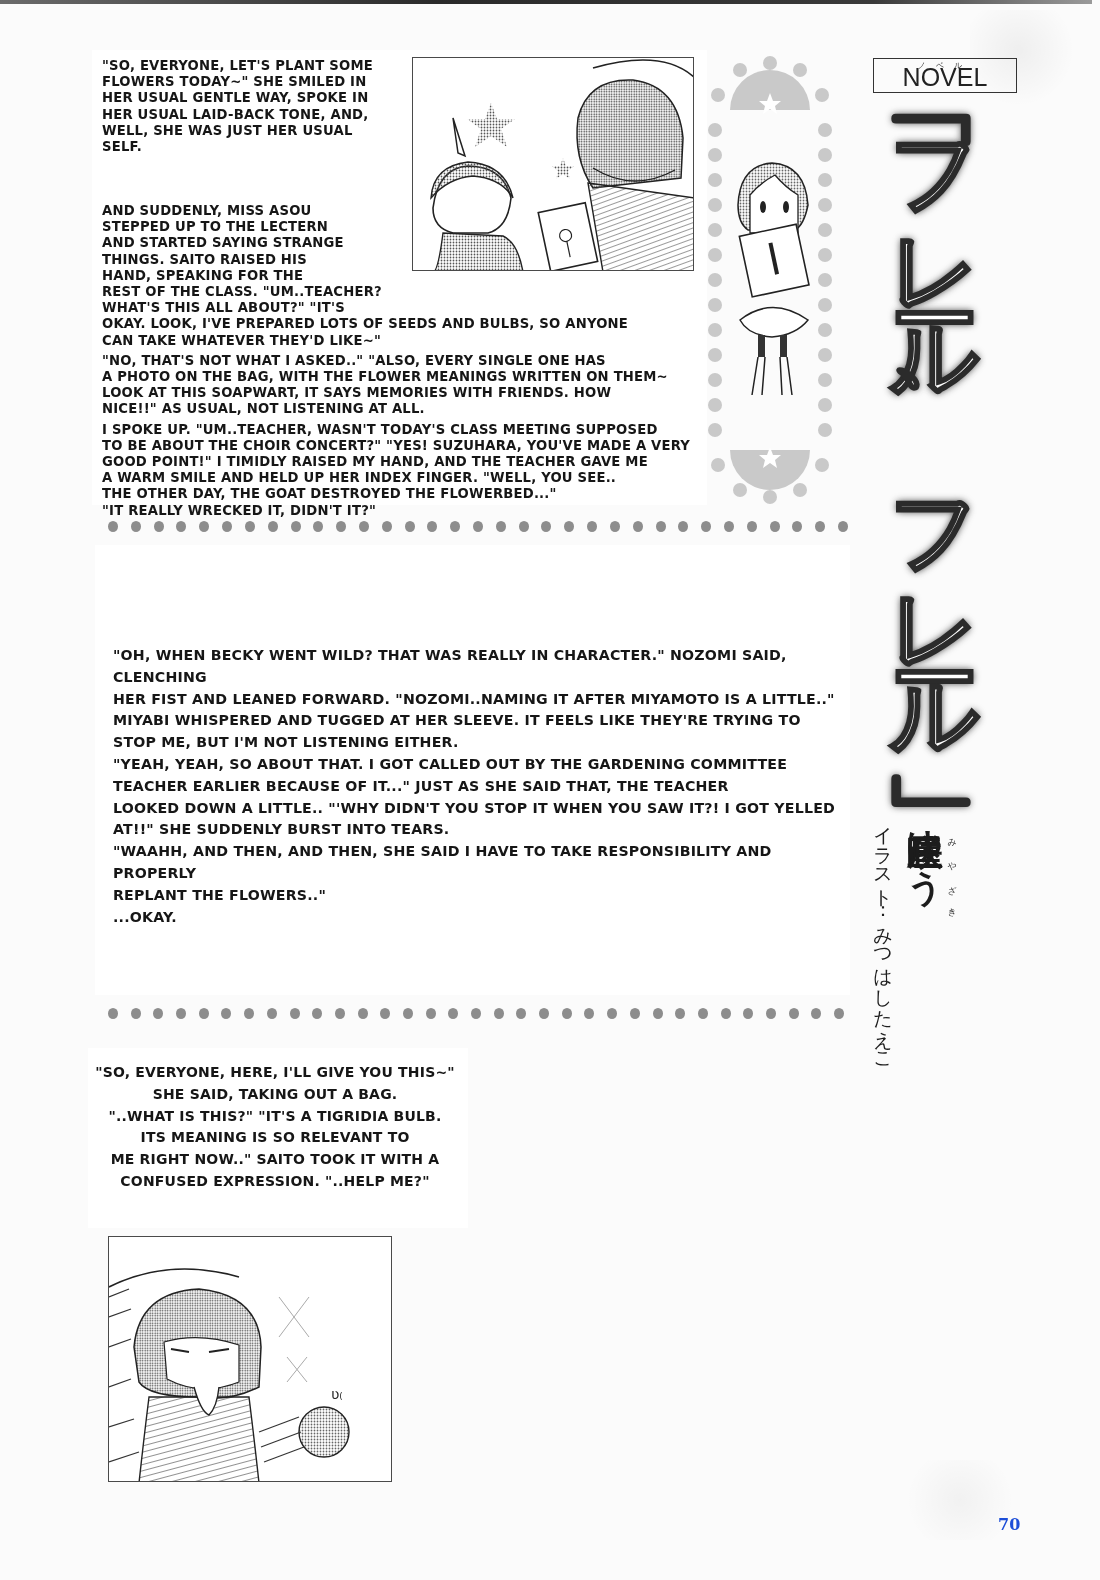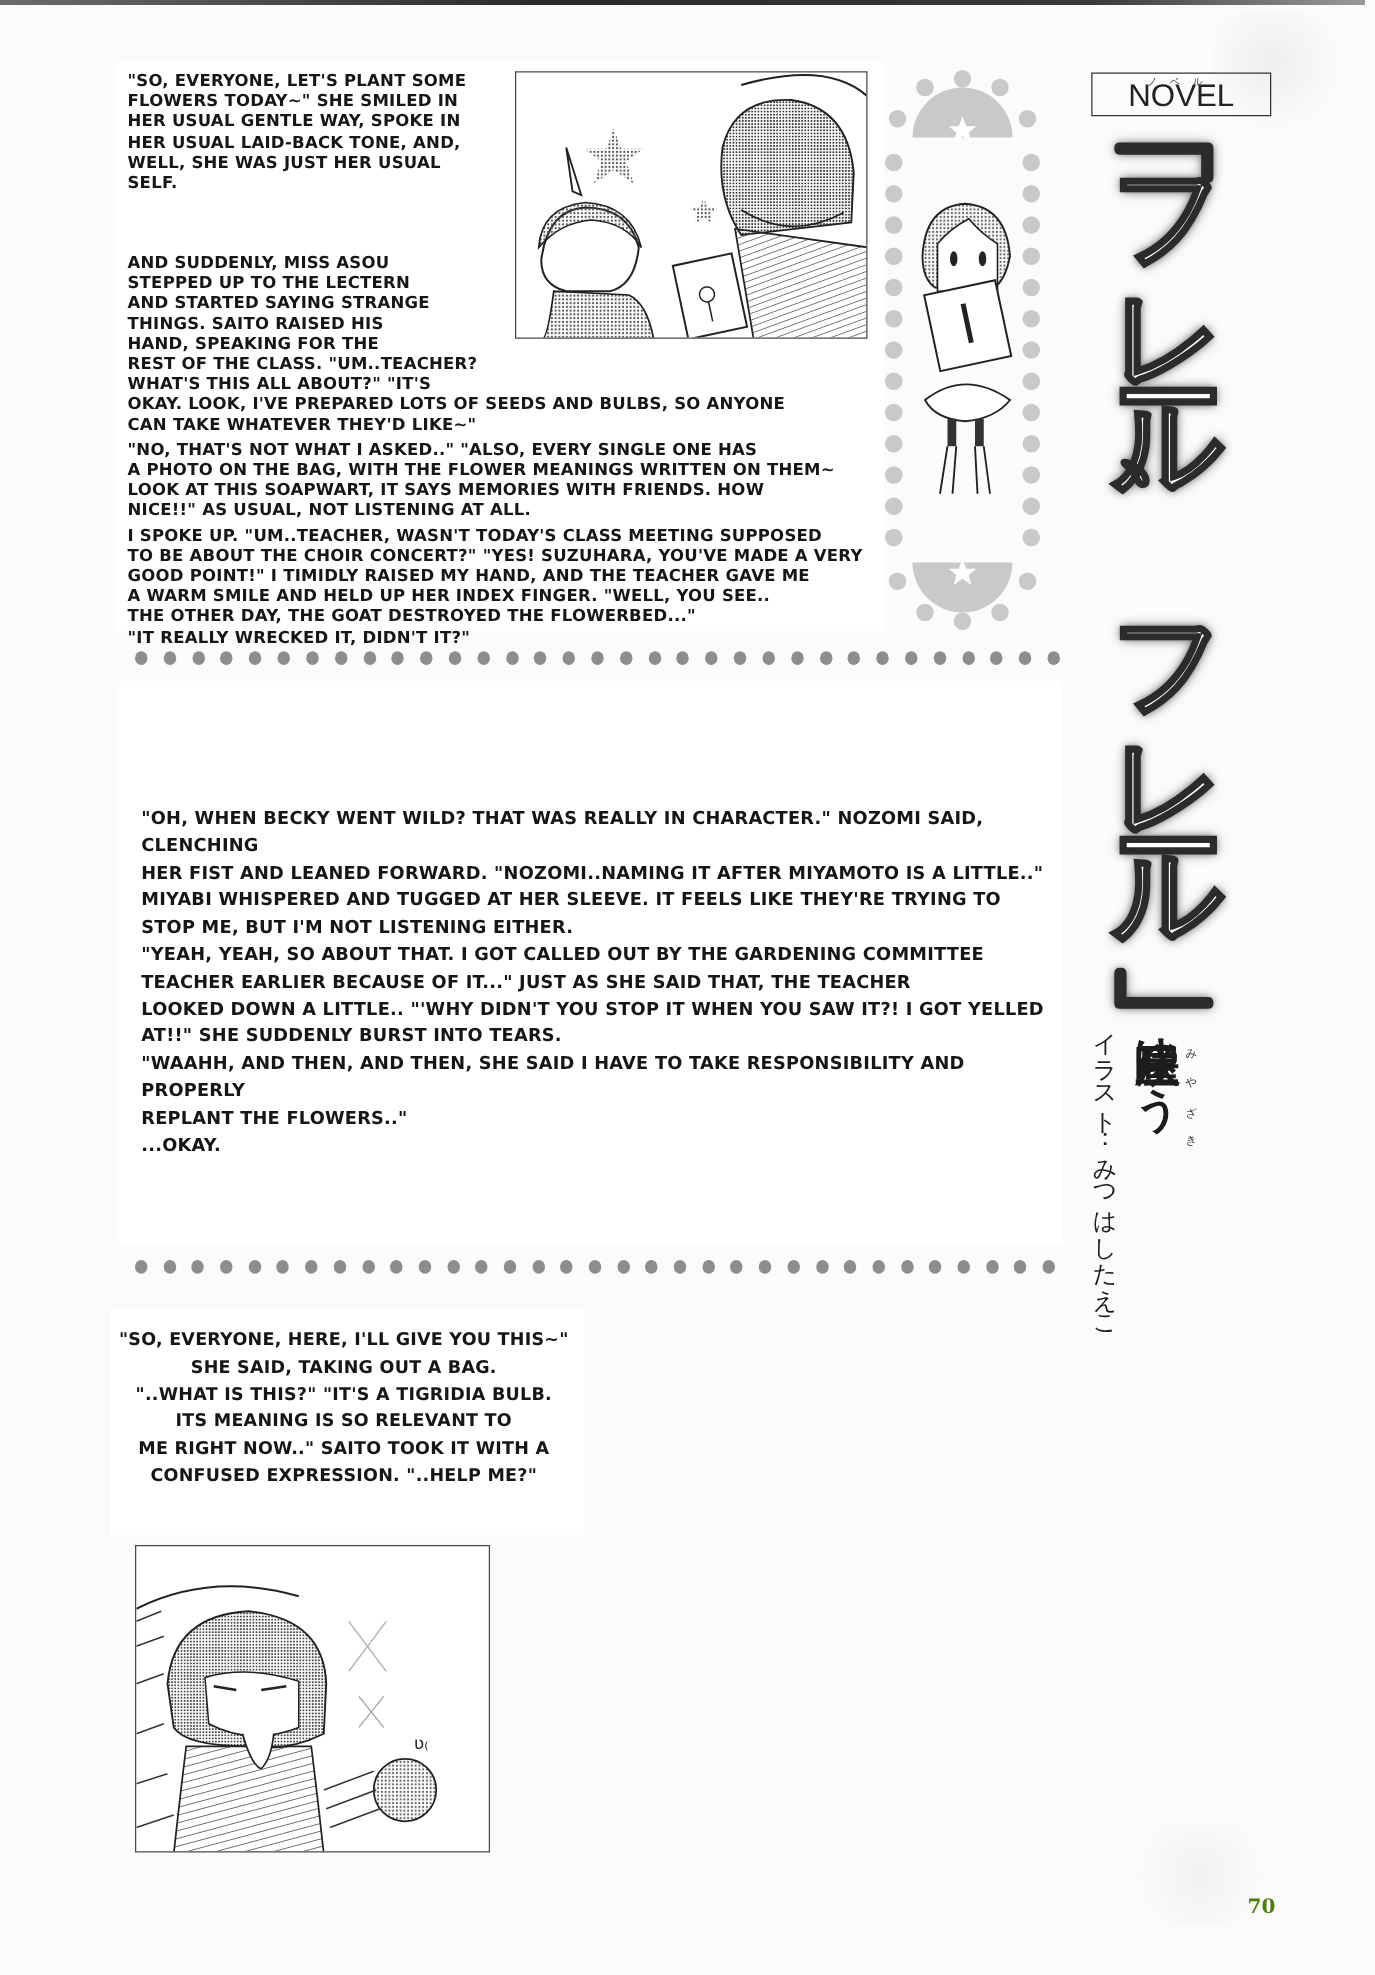--- a/index.html
+++ b/index.html
@@ -33,21 +33,21 @@
     .novel-box { position: absolute; left: 873px; top: 58px; width: 144px; height: 35px; border: 1.6px solid #333; display: flex; align-items: flex-end; justify-content: center; padding-bottom: 2px; }
     .novel-label { font-family: "Liberation Sans", sans-serif; font-size: 25px; letter-spacing: 0px; color: #222; line-height: 26px; }
     .novel-ruby { position: absolute; left: 0; right: 0; top: 1px; text-align: center; font-size: 8px; letter-spacing: 10px; color: #333; }
 
     .title-vert { position: absolute; left: 880px; top: 90px; width: 110px; height: 710px; writing-mode: vertical-rl; text-orientation: upright; font-family: "DejaVu Sans", sans-serif; font-size: 88px; line-height: 110px; font-weight: bold; color: #ffffff; -webkit-text-stroke: 3px #2b2b2b; text-shadow: 0 0 6px #555, 0 0 10px #888; letter-spacing: -6px; display: flex; align-items: center; justify-content: flex-start; }
 
     .author-vert { position: absolute; left: 905px; top: 810px; writing-mode: vertical-rl; text-orientation: upright; font-family: "DejaVu Sans", sans-serif; font-size: 36px; font-weight: bold; color: #1c1c1c; letter-spacing: -2px; line-height: 40px; }
     .author-ruby { position: absolute; left: 945px; top: 832px; writing-mode: vertical-rl; font-size: 9px; color: #333; letter-spacing: 13px; }
     .illust-vert { position: absolute; left: 873px; top: 814px; writing-mode: vertical-rl; text-orientation: upright; font-family: "DejaVu Sans", sans-serif; font-size: 19px; color: #1e1e1e; letter-spacing: -1px; line-height: 22px; }
 
-    .page-num { position: absolute; left: 998px; top: 1515px; font-family: "DejaVu Serif", serif; font-weight: bold; font-size: 16px; color: #4d7c0f; }
+    .page-num { position: absolute; left: 998px; top: 1515px; font-family: "DejaVu Serif", serif; font-weight: bold; font-size: 16px; color: #1d4ed8; }
 
     .faint-noise { position: absolute; right: 10px; top: 10px; width: 120px; height: 100px; background: radial-gradient(circle at 40% 40%, rgba(0,0,0,0.05), transparent 60%); }
     .faint-noise2 { position: absolute; right: 60px; bottom: 40px; width: 160px; height: 80px; background: radial-gradient(circle at 50% 50%, rgba(0,0,0,0.04), transparent 60%); }
   </style>
 </head>
 <body>
 
 <div class="top-rule"></div>
 <div class="faint-noise"></div>
 <div class="faint-noise2"></div>

